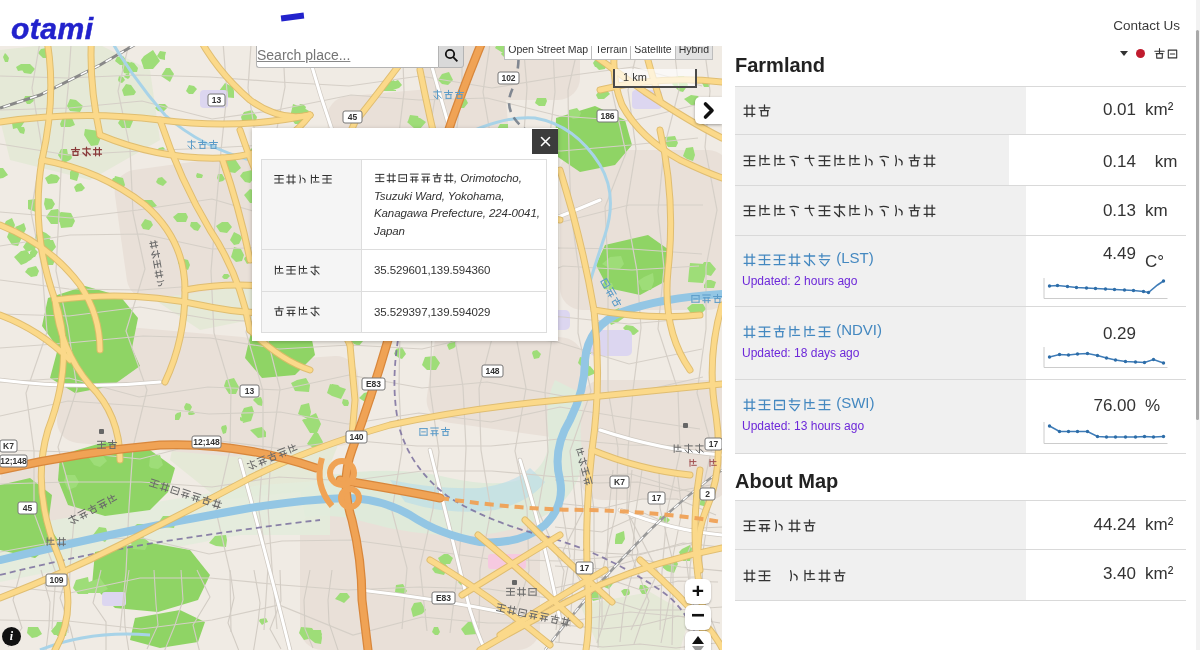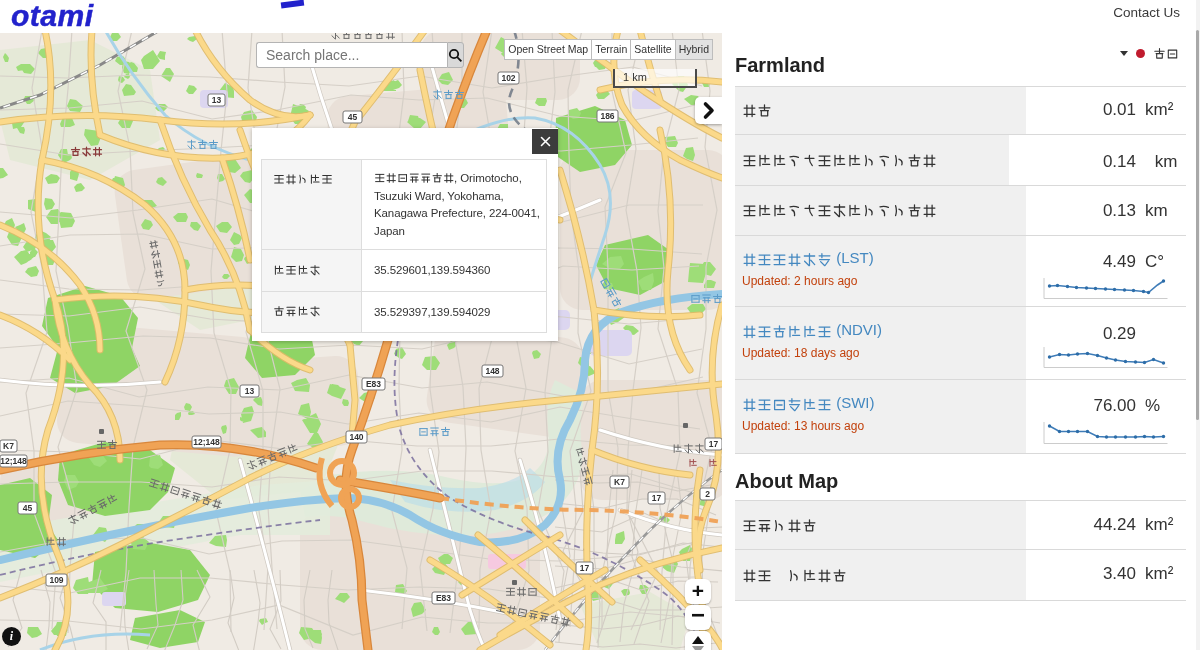--- a/index.html
+++ b/index.html
@@ -1,29 +1,29 @@
 <!DOCTYPE html>
 <html><head>
 <meta charset="utf-8">
 <style>
 * { margin:0; padding:0; box-sizing:border-box; }
 html,body { width:1200px; height:650px; overflow:hidden; background:#fff;
   font-family:"Liberation Sans", sans-serif; }
-#hdr { position:absolute; left:0; top:3px; width:1200px; height:30px; background:#fff; z-index:30;text-decoration:underline; }
+#hdr { position:absolute; left:0; top:16px; width:1200px; height:30px; background:#fff; z-index:30;text-decoration:underline; }
 #logo { position:absolute; left:11px; top:-4px; font-size:30px; -webkit-text-stroke:0.5px #2222cc; font-weight:bold; font-style:italic;
   color:#2222cc; letter-spacing:0.5px; }
 #contact { position:absolute; right:20px; top:2px; font-size:13.5px; color:#3a3a3a; }
 #map { position:absolute; left:0; top:30px; width:722px; height:620px; background:#f0ebe4; overflow:hidden; }
 #panel { position:absolute; left:722px; top:30px; width:478px; height:620px; background:#fff; }
 
 
 #searchbox { position:absolute; left:256px; top:12px; width:208px; height:26px; z-index:10; display:flex; }
 #searchbox input { width:200px; height:26px; border:1px solid #b4b4b4; border-right:none;
-  border-radius:3px 0 0 3px; padding-left:9px; font-size:14px; color:#888;
-  font-family:"Liberation Sans", sans-serif; background:#fff; }
+  border-radius:3px 0 0 3px; font-size:14px; color:#888;
+  font-family:"Liberation Sans", sans-serif; background:#fff;text-decoration:underline; }
 #searchbox .btn { width:41px; height:26px; border:1px solid #b4b4b4; border-radius:0 3px 3px 0;
   background:#d9d9d9; display:flex; align-items:center; justify-content:center; }
 #maptypes { position:absolute; right:9px; top:9px; height:21px; display:flex; z-index:10; font-size:10.5px; color:#333; }
 #maptypes div { background:#fff; border:1px solid #bdbdbd; border-left:none; padding:0 3px;
   line-height:19px; white-space:nowrap; }
 #maptypes div:first-child { border-left:1px solid #bdbdbd; }
 #maptypes div.on { background:#e2e2e2; }
 #scalebar { position:absolute; left:613px; top:39px; width:84px; height:19px;
   border:2px solid #4a4a4a; border-top:none; background:rgba(255,255,255,0.65);
   font-size:11px; color:#333; padding:2px 0 0 8px; z-index:10; }
@@ -60,21 +60,21 @@
   vertical-align:0px; margin-right:8px; }
 h2.sec { position:absolute; left:13px; font-size:20px; font-weight:bold; color:#222; }
 .tbl { position:absolute; left:13px; width:451px; border-top:1px solid #d9d9d9; }
 .row { display:flex; border-bottom:1px solid #d9d9d9; }
 .cl { width:293px; background:#f0f0f0; padding-left:7px; font-size:15px; color:#333;
   display:flex; flex-direction:column; justify-content:center; border-right:2px solid #fff; }
 .cr { width:158px; background:#fff; position:relative; }
 .num { position:absolute; right:50px; font-size:17px; color:#333; white-space:nowrap; }
 .unit { position:absolute; left:117px; font-size:17px; color:#333; white-space:nowrap; }
 .link { color:#4488c0; font-size:15px; }
-.upd { color:#c2410c; font-size:12px; margin-top:7px; }
+.upd { color:#6d28d9; font-size:12px; margin-top:7px; }
 .spark { position:absolute; right:18px; }
 </style>
 </head>
 <body>
 <div id="map">
 <svg width="722" height="620" viewBox="0 0 722 620">
 <rect width="722" height="620" fill="#f0ebe4"></rect>
 <g fill="#e5e9d7">
 <path d="M 0 20 L 90 10 L 150 40 L 160 110 L 90 150 L 10 130 L 0 90 Z"></path>
 <path d="M 150 160 L 260 150 L 310 200 L 300 280 L 200 300 L 140 260 L 130 200 Z"></path>
@@ -429,21 +429,21 @@
 
 <div id="popup">
   <div id="popclose"><svg width="11" height="11" viewBox="0 0 11 11" style="margin-top:7px;">
           <path d="M 1.5 1.5 L 9.5 9.5 M 9.5 1.5 L 1.5 9.5" stroke="#fff" stroke-width="1.6" stroke-linecap="round"></path>
         </svg></div>
   <div id="poptable">
     <div class="prow">
       <div class="pl"><svg width="60" height="12" viewBox="0 0 60 12" style="vertical-align:middle;">
               <path d="M 1.7 2.5 H 10.3 M 1.7 6.1 H 10.3 M 1.7 10.0 H 10.3 M 6.0 2.5 V 10.0 M 13.7 4.1 H 22.3 M 13.7 9.0 H 22.3 M 15.9 1.8 V 10.8 M 20.1 1.8 V 10.8 M 26.9 2.2 Q 28.1 6.1 26.9 10.0 M 29.5 4.9 Q 32.9 5.9 31.9 9.4 M 38.4 2.0 V 10.2 M 38.4 4.6 H 45.6 M 42.5 2.0 V 7.4 M 40.5 9.0 H 46.1 M 49.7 2.5 H 58.3 M 49.7 6.1 H 58.3 M 49.7 10.0 H 58.3 M 54.0 2.5 V 10.0" fill="none" stroke="#333" stroke-width="1.02" stroke-linecap="round"></path>
             </svg></div>
-      <div class="pr" style="white-space:nowrap;"><svg width="80" height="11.5" viewBox="0 0 80 11.5" style="vertical-align:middle;margin-top:-2px;">
+      <div class="pr" style="white-space:nowrap;font-style:italic;"><svg width="80" height="11.5" viewBox="0 0 80 11.5" style="vertical-align:middle;margin-top:-2px;">
               <path d="M 1.6 2.4 H 9.9 M 1.6 5.9 H 9.9 M 1.6 9.6 H 9.9 M 5.8 2.4 V 9.6 M 13.1 3.9 H 21.4 M 13.1 8.6 H 21.4 M 15.3 1.7 V 10.3 M 19.2 1.7 V 10.3 M 25.0 2.7 V 9.6 M 25.0 2.7 H 32.5 M 32.5 2.7 V 9.6 M 25.0 9.6 H 32.5 M 26.8 6.2 H 30.7 M 36.3 2.1 H 44.2 M 36.9 5.1 H 43.6 M 36.3 8.0 H 44.2 M 38.5 5.1 V 10.3 M 42.0 5.1 V 10.3 M 47.8 2.1 H 55.7 M 48.4 5.1 H 55.1 M 47.8 8.0 H 55.7 M 50.0 5.1 V 10.3 M 53.5 5.1 V 10.3 M 63.2 1.4 V 5.4 M 59.1 3.7 H 67.4 M 60.3 5.9 H 66.2 M 60.8 5.9 V 9.8 M 65.7 5.9 V 9.8 M 60.8 9.8 H 65.7 M 70.6 3.9 H 78.9 M 70.6 8.6 H 78.9 M 72.8 1.7 V 10.3 M 76.7 1.7 V 10.3" fill="none" stroke="#333" stroke-width="1.00" stroke-linecap="round"></path>
             </svg>, Orimotocho,<br>Tsuzuki Ward, Yokohama,<br>Kanagawa Prefecture, 224-0041,<br>Japan</div>
     </div>
     <div class="prow">
       <div class="pl" style="padding-top:12px;"><svg width="48" height="12" viewBox="0 0 48 12" style="vertical-align:middle;">
               <path d="M 2.4 2.0 V 10.2 M 2.4 4.6 H 9.6 M 6.5 2.0 V 7.4 M 4.5 9.0 H 10.1 M 13.7 2.5 H 22.3 M 13.7 6.1 H 22.3 M 13.7 10.0 H 22.3 M 18.0 2.5 V 10.0 M 26.4 2.0 V 10.2 M 26.4 4.6 H 33.6 M 30.5 2.0 V 7.4 M 28.5 9.0 H 34.1 M 37.9 3.2 H 46.1 M 42.0 1.4 V 10.8 M 38.1 7.4 L 41.5 10.8 M 43.0 6.6 L 46.1 10.0" fill="none" stroke="#333" stroke-width="1.02" stroke-linecap="round"></path>
             </svg></div>
       <div class="pr" style="padding-top:12px;padding-bottom:11px;">35.529601,139.594360</div>
     </div>
     <div class="prow">
@@ -496,21 +496,21 @@
         </div>
     </div>
     <div class="row" style="height:71px;">
       <div class="cl" style="justify-content:flex-start; padding-top:13px;">
         <span class="link"><svg width="90" height="15" viewBox="0 0 90 15" style="vertical-align:middle;">
               <path d="M 2.1 5.1 H 12.9 M 2.1 11.3 H 12.9 M 4.9 2.2 V 13.5 M 10.1 2.2 V 13.5 M 17.1 3.1 H 27.9 M 17.1 7.7 H 27.9 M 17.1 12.6 H 27.9 M 22.5 3.1 V 12.6 M 32.1 3.1 H 42.9 M 32.1 7.7 H 42.9 M 32.1 12.6 H 42.9 M 37.5 3.1 V 12.6 M 47.1 5.1 H 57.9 M 47.1 11.3 H 57.9 M 49.9 2.2 V 13.5 M 55.1 2.2 V 13.5 M 62.3 4.0 H 72.7 M 67.5 1.7 V 13.5 M 62.6 9.2 L 66.9 13.5 M 68.8 8.3 L 72.7 12.6 M 77.1 3.8 H 87.9 M 79.9 1.7 V 5.7 M 77.6 7.7 L 87.4 7.7 M 78.6 9.6 L 82.5 13.5 M 86.4 8.9 L 83.1 13.5" fill="none" stroke="#4488c0" stroke-width="1.28" stroke-linecap="round"></path>
             </svg><span style="font-size:15px;">&nbsp;(LST)</span></span>
           <span class="upd">Updated: 2 hours ago</span>
       </div>
       <div class="cr">
-          <div class="num" style="top:16px;">4.49</div>
+          <div class="num" style="top:8px;">4.49</div>
           <div class="unit" style="top:16px;">C°</div>
         <svg class="spark" style="top:42px;" width="125" height="21" viewBox="0 0 124 21">
           <path d="M 0.5 0 V 20.5 H 124" stroke="#ccc" fill="none"></path>
           <polyline points="6,8 14,7.5 24,8.5 33,9.5 43,10 52,10.5 62,11 71,11.5 81,12 90,12.5 100,13.5 105,14.5 114,7 120,3" fill="none" stroke="#3e7cb8" stroke-width="1.6"></polyline>
           <g fill="#2d6da8">
             <circle cx="6" cy="8" r="1.7"></circle>
               <circle cx="14" cy="7.5" r="1.7"></circle>
               <circle cx="24" cy="8.5" r="1.7"></circle>
               <circle cx="33" cy="9.5" r="1.7"></circle>
               <circle cx="43" cy="10" r="1.7"></circle>

